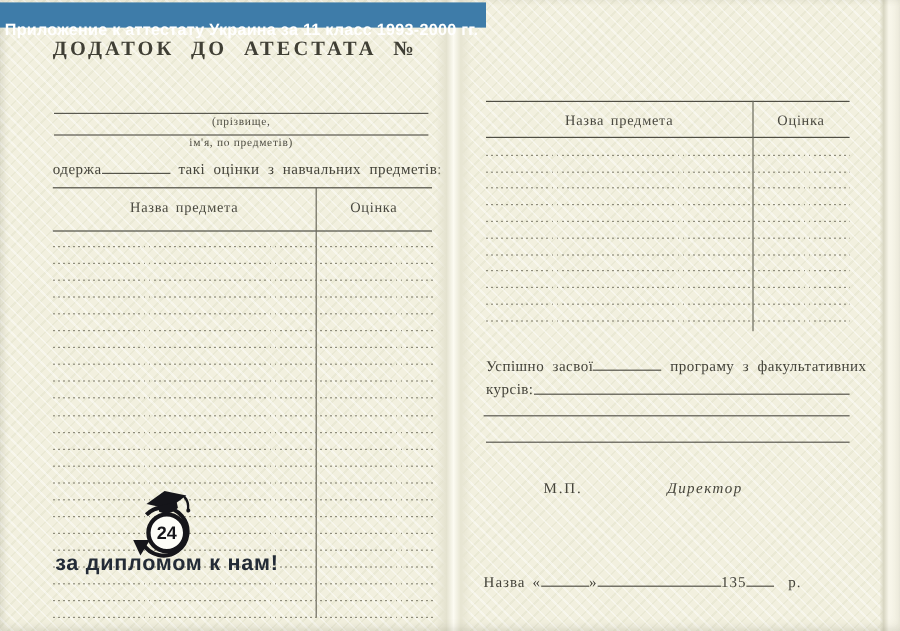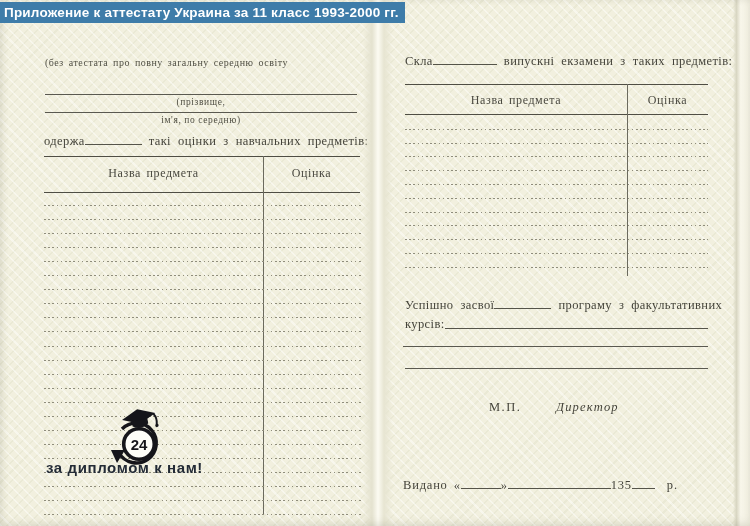--- a/index.html
+++ b/index.html
@@ -24,21 +24,21 @@
   .right-edge {
     position:absolute; top:0; left:733px; width:17px; height:526px;
     background:linear-gradient(90deg, transparent, #d8d6c2 20%, #f8f6ea 45%, #f4f2e4);
     pointer-events:none;
   }
   .vignette { position:absolute; inset:0; box-shadow:inset 0 -3px 8px rgba(90,88,66,.12), inset 3px 0 6px rgba(90,88,66,.07); pointer-events:none; }
 
   
   .banner {
     position:absolute; left:0; top:2px; height:21px; line-height:21px;
-    background:#3e7ca9; color:#fff; padding:0 6px 0 4px;
+    background:#3e7ca9; color:#fff; padding:12px 6px 0 4px;
     font-family:"Liberation Sans", sans-serif; font-weight:bold; font-size:13.5px; letter-spacing:.2px;
     white-space:nowrap;
   }
 
   
   .abs { position:absolute; }
   .hline { position:absolute; height:1px; background:#5a5950; }
   .vline { position:absolute; width:1px; background:#6b6a5e; }
   .bl { display:inline-block; border-bottom:1px solid #55544a; height:12px; vertical-align:baseline; }
 
@@ -59,45 +59,45 @@
   .wm { position:absolute; left:44px; top:408px; width:160px; height:68px; }
   .wm-rect {
     position:absolute; left:8px; top:24px; width:136px; height:25px;
     background:#4796cb; display:flex; justify-content:space-between; align-items:center;
     padding:0 9px; font-family:"Liberation Sans", sans-serif; font-weight:bold;
     font-size:21px; color:#fff; letter-spacing:1px;
   }
   .wm-svg { position:absolute; left:64px; top:0; }
   .wm-tag {
     position:absolute; left:2px; top:51px; white-space:nowrap;
-    font-family:"Liberation Sans", sans-serif; font-weight:bold; font-size:15px;
+    font-family:"Liberation Sans", sans-serif; font-weight:bold; font-size:18px;
     letter-spacing:.6px; color:#232b36;text-align:right;
   }
 
   .seal { font-size:12.5px; letter-spacing:1.5px; }
   .director { font-size:12.5px; font-style:italic; letter-spacing:1.2px; }
   .issued { font-size:12.5px; letter-spacing:.8px; word-spacing:2px; white-space:nowrap; }
 </style>
 </head>
 <body>
 
 <div class="stage">
 
   <div class="page page-left">
 
+    <div class="abs title" style="left:44px; top:31px;">ДОДАТОК ДО АТЕСТАТА №</div>
 
     <div class="abs subtitle" style="left:45px; top:57px; width:300px;">
-      <div>(без атестата про повну загальну середню освіту</div>
     </div>
 
     <div class="hline" style="left:45px; top:94px; width:312px;"></div>
     <div class="abs caption" style="left:45px; top:97px; width:312px;text-align:center;">(прізвище,</div>
 
     <div class="hline" style="left:45px; top:112px; width:312px;"></div>
-    <div class="abs caption" style="left:45px; top:115px; width:312px;">ім'я, по середню)</div>
+    <div class="abs caption" style="left:45px; top:115px; width:312px;">ім'я, по предметів)</div>
 
     <div class="abs body-line" style="left:44px; top:133px;">
       <span>одержа</span><span class="bl" style="width:57px;"></span>
       <span>такі оцінки з навчальних предметів:</span>
     </div>
 
     <div class="hline" style="left:44px; top:156px; width:316px; background:#4f4e44;"></div>
     <div class="abs th" style="left:44px; top:166px; width:219px;">Назва предмета</div>
     <div class="abs th" style="left:263px; top:166px; width:97px;">Оцінка</div>
     <div class="hline" style="left:44px; top:192px; width:316px; background:#4f4e44;"></div>
@@ -144,24 +144,20 @@
           <path d="M 46,9 q 3,5 1,11" fill="none" stroke="#15151a" stroke-width="2"></path>
           <circle cx="47" cy="21" r="1.7" fill="#15151a"></circle>
         </g>
       </svg>
       <div class="wm-tag">за дипломом к нам!</div>
     </div>
   </div>
 
   <div class="page page-right">
 
-    <div class="abs body-line" style="left:29px; top:53px;">
-      <span>Скла</span><span class="bl" style="width:64px;"></span>
-      <span>випускні екзамени з таких предметів:</span>
-    </div>
 
     <div class="hline" style="left:29px; top:84px; width:303px; background:#4f4e44;"></div>
     <div class="abs th" style="left:29px; top:93px; width:222px;">Назва предмета</div>
     <div class="abs th" style="left:251px; top:93px; width:81px;">Оцінка</div>
     <div class="hline" style="left:29px; top:114px; width:303px; background:#4f4e44;"></div>
     <div class="vline" style="left:251px; top:84px; height:192px;"></div>
 
     <div class="abs rows-right" style="left:29px; top:116px; width:303px;">
         <div class="dotrow"></div>
         <div class="dotrow"></div>
@@ -181,25 +177,25 @@
       <span>програму з факультативних</span>
     </div>
     <div class="abs body-line" style="left:29px; top:317px; width:303px; display:flex;">
       <span>курсів:</span>
       <span class="bl" style="flex:1; width:auto;"></span>
     </div>
 
     <div class="hline" style="left:27px; top:346px; width:305px;"></div>
     <div class="hline" style="left:29px; top:368px; width:303px;"></div>
 
-    <div class="abs seal" style="left:77px; top:400px;margin-left:36px;">М.П.</div>
+    <div class="abs seal" style="left:77px; top:400px;">М.П.</div>
     <div class="abs director" style="left:180px; top:400px;text-align:right;">Директор</div>
 
     <div class="abs issued" style="left:27px; top:477px;">
-      <span>Видано</span>
+      <span>Назва</span>
       <span>«</span><span class="bl" style="width:40px;"></span><span>»</span><span class="bl" style="width:103px;"></span><span>135</span><span class="bl" style="width:23px;"></span>
       <span style="margin-left:6px;">р.</span>
     </div>
   </div>
 
   <div class="crease"></div>
   <div class="right-edge"></div>
   <div class="vignette"></div>
 
   <div class="banner">

